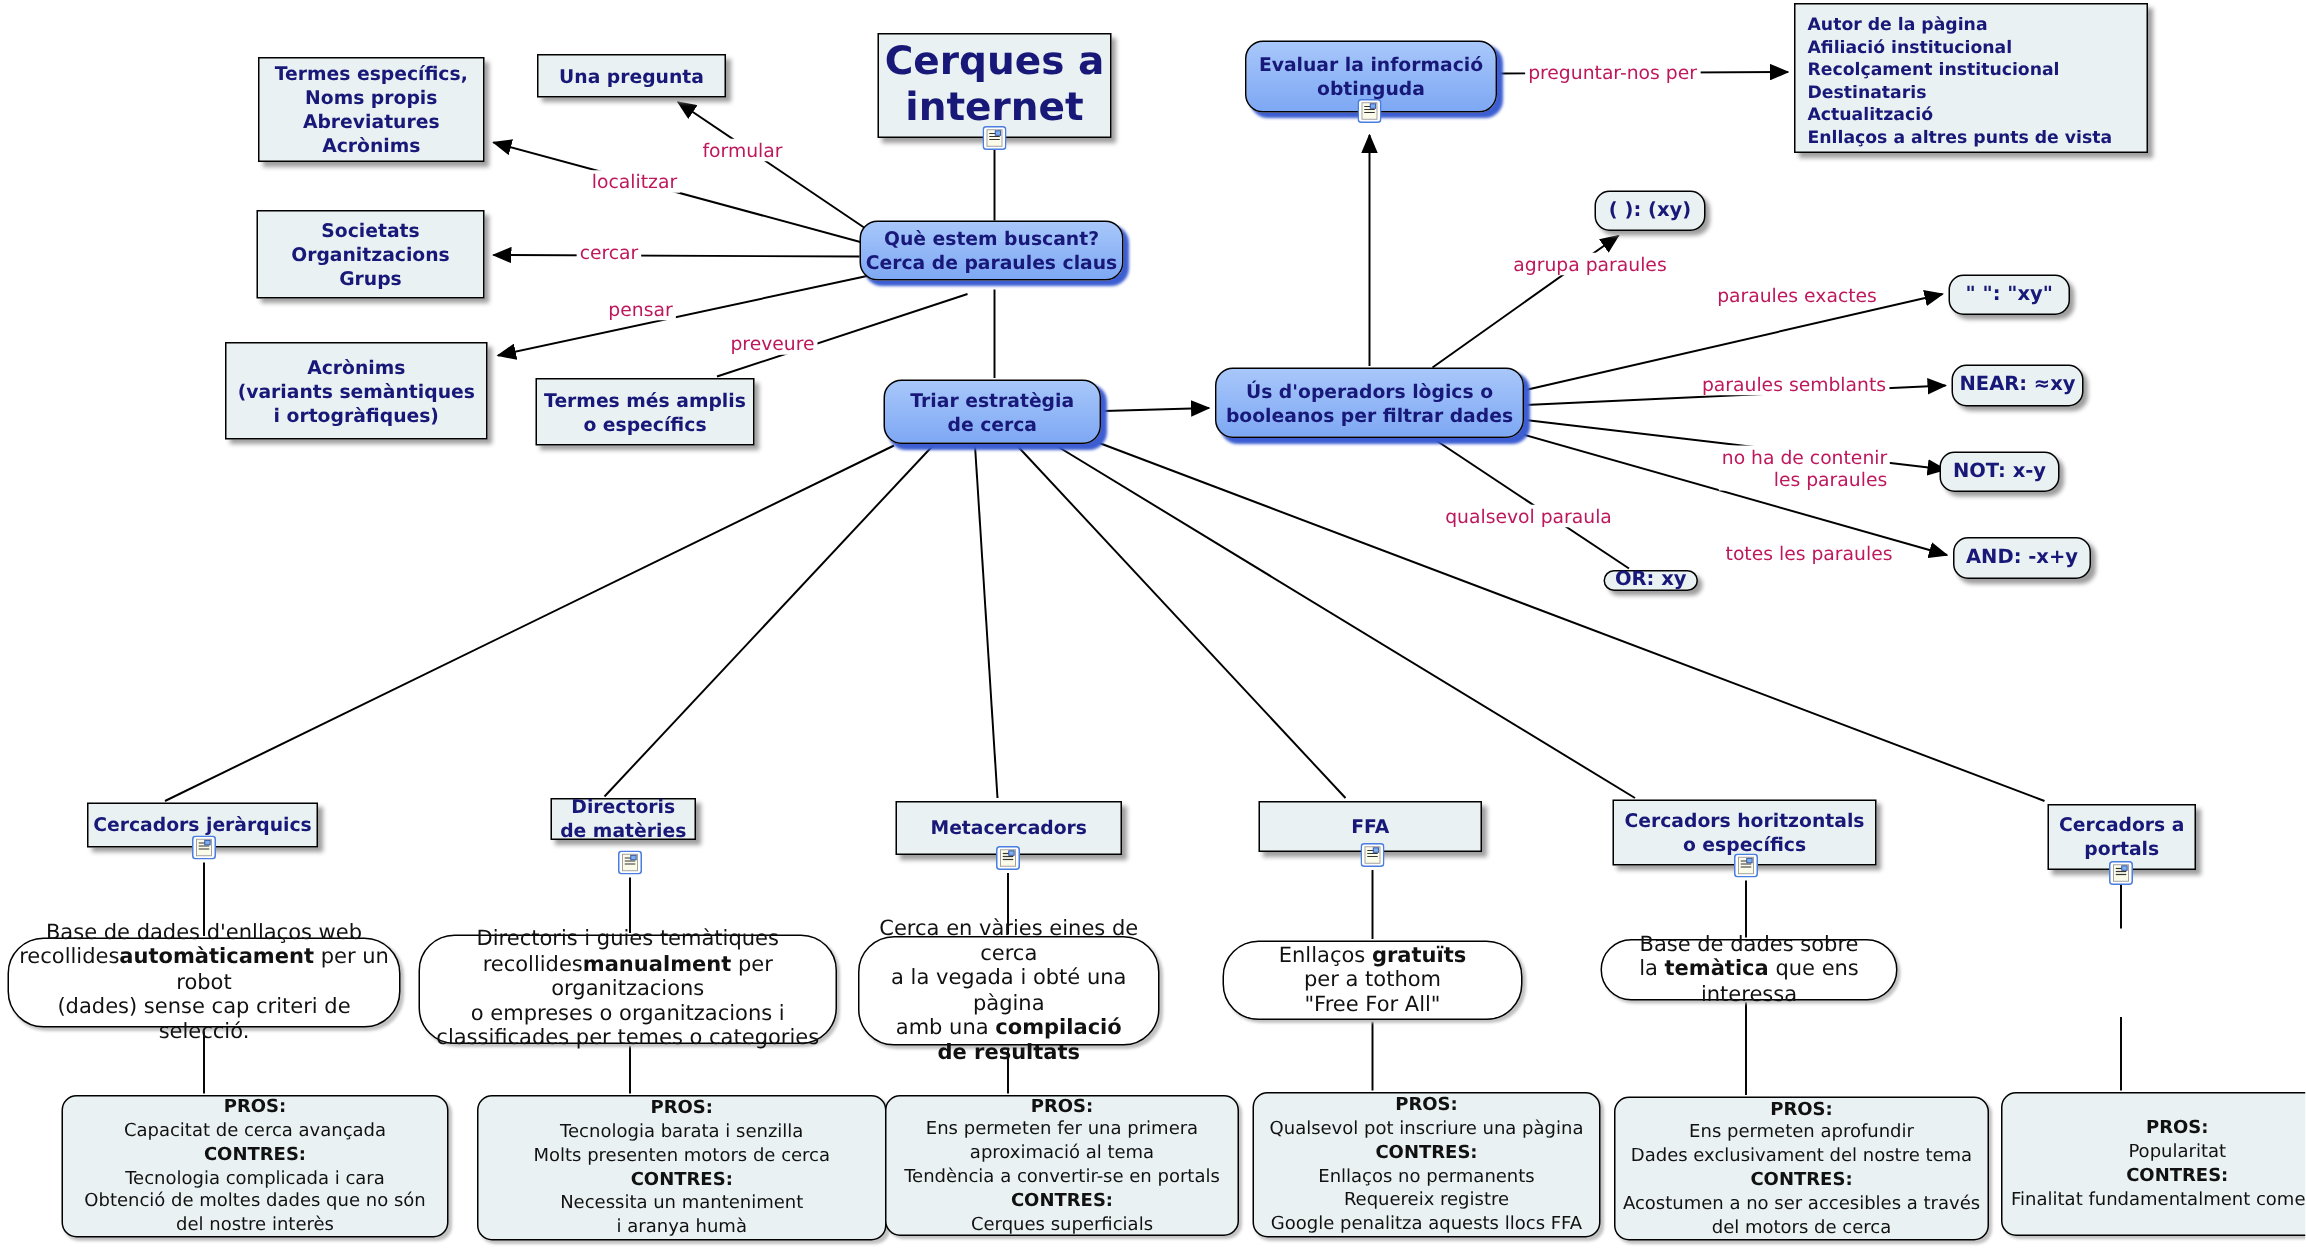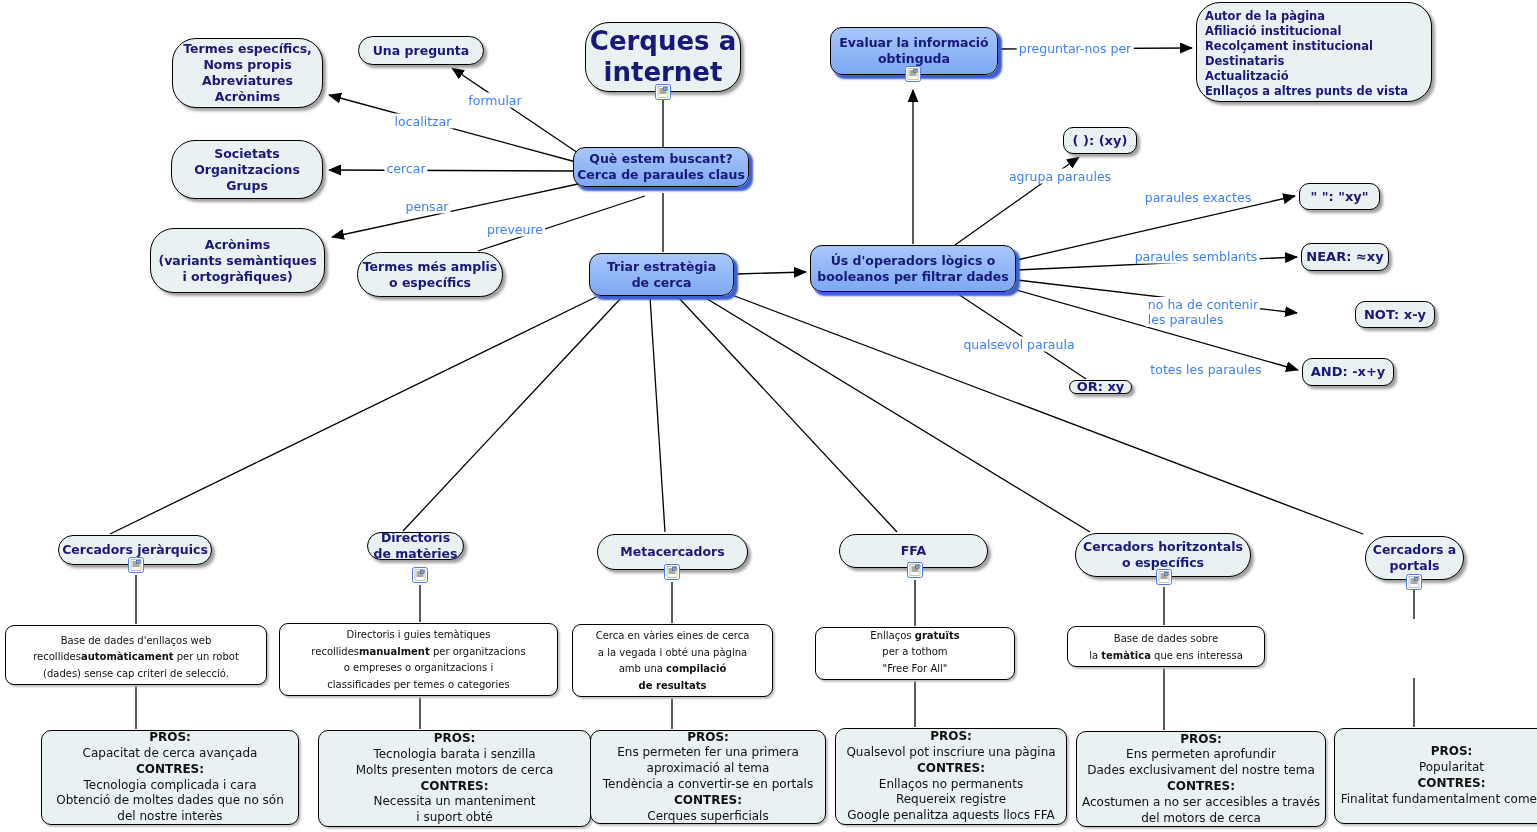--- a/index.html
+++ b/index.html
@@ -2,37 +2,37 @@
 <html><head>
 <meta charset="utf-8">
 <style>
   html,body{margin:0;padding:0;background:#fff;}
   body{font-family:"DejaVu Sans","Liberation Sans",sans-serif;}
   #canvas{position:relative;width:1537px;height:832px;background:#ffffff;overflow:hidden;}
   #wires{position:absolute;left:0;top:0;z-index:0;}
   .node{position:absolute;box-sizing:border-box;border:1.4px solid #000;display:flex;
         align-items:center;justify-content:center;text-align:center;white-space:pre;
         font-weight:bold;color:#181878;z-index:1;font-size:12.5px;line-height:16px;}
-  .light{background:#e9f1f2;border-radius:24px;box-shadow:3px 3px 3px #9f9f9f;}
+  .light{background:#e9f1f2;border-radius:0;box-shadow:3px 3px 3px #9f9f9f;}
   .blue{background:linear-gradient(180deg,#a8c7fa,#7ea8f4);border-radius:12px;
         box-shadow:3.5px 3.5px 2px #3c5ed2;}
   .opbox{border-radius:10px;font-size:13px;}
-  .whitebox{position:absolute;box-sizing:border-box;border:1.3px solid #000;border-radius:9px;
-        background:#fff;color:#111;font-weight:normal;display:flex;align-items:flex-end;
-        justify-content:center;text-align:center;font-size:10px;line-height:16.5px;
+  .whitebox{position:absolute;box-sizing:border-box;border:1.3px solid #000;border-radius:24px;
+        background:#fff;color:#111;font-weight:normal;display:flex;align-items:center;
+        justify-content:center;text-align:center;font-size:14px;line-height:16.5px;
         z-index:1;box-shadow:2px 2px 2px #c2c2c2;padding:2px;}
   .prosbox{position:absolute;box-sizing:border-box;border:1.3px solid #000;border-radius:10px;
         background:#e9f1f2;color:#111;font-weight:normal;display:flex;align-items:center;
         justify-content:center;text-align:center;font-size:12px;line-height:15.8px;
         z-index:1;box-shadow:2px 2px 2px #c2c2c2;padding:3px 2px;margin-left:34px;}
   .title-node{font-size:26px;line-height:31px;}
   .listbox{align-items:flex-start;justify-content:flex-start;flex-direction:column;
         text-align:left;padding:6px 8px;font-size:11.5px;line-height:15px;}
-  .edge-label{position:absolute;transform:translate(-50%,-50%);background:#fff;color:#3b82f6;
-        font-size:12.5px;line-height:15px;white-space:pre;text-align:left;z-index:2;padding:0 2px;}
+  .edge-label{position:absolute;transform:translate(-50%,-50%);background:#fff;color:#be185d;
+        font-size:12.5px;line-height:15px;white-space:pre;text-align:right;z-index:2;padding:0 2px;}
   .icon{position:absolute;width:16px;height:16px;z-index:3;line-height:0;}
   b{font-weight:bold;}
 </style>
 </head>
 <body>
 
 <div id="canvas">
 
   <svg id="wires" width="1537" height="832">
     <defs>
@@ -124,21 +124,21 @@
     <div>Afiliació institucional</div>
     <div>Recolçament institucional</div>
     <div>Destinataris</div>
     <div>Actualització</div>
     <div>Enllaços a altres punts de vista</div>
   </div>
 
   <div class="node light opbox" style="left:1063px;top:127px;width:74px;height:27px">( ): (xy)</div>
   <div class="node light opbox" style="left:1299px;top:183px;width:81px;height:27px">" ": "xy"</div>
   <div class="node light opbox" style="left:1301px;top:243px;width:88px;height:28px">NEAR: ≈xy</div>
-  <div class="node light opbox" style="left:1355px;top:301px;width:80px;height:27px">NOT: x-y</div>
+  <div class="node light opbox" style="left:1293px;top:301px;width:80px;height:27px">NOT: x-y</div>
   <div class="node light opbox" style="left:1302px;top:358px;width:92px;height:28px">AND: -x+y</div>
   <div class="node light opbox" style="left:1069px;top:380px;width:63px;height:14px">OR: xy</div>
 
   <div class="node light" style="left:58px;top:535px;width:154px;height:30px">Cercadors jeràrquics</div>
   <div class="node light" style="left:367px;top:532px;width:97px;height:28px">Directoris
 de matèries</div>
   <div class="node light" style="left:597px;top:534px;width:151px;height:36px">Metacercadors</div>
   <div class="node light" style="left:839px;top:534px;width:149px;height:34px">FFA</div>
   <div class="node light" style="left:1075px;top:533px;width:176px;height:44px">Cercadors horitzontals
 o específics</div>
@@ -158,21 +158,21 @@
       <div><span>Enllaços </span><b>gratuïts</b><br><span>per a tothom</span><br><span>"Free For All"</span></div>
     </div>
   <div class="whitebox" style="left:1067px;top:626px;width:198px;height:41px">
       <div><span>Base de dades sobre</span><br><span>la </span><b>temàtica</b><span> que ens interessa</span></div>
     </div>
 
   <div class="prosbox" style="left:7px;top:730px;width:258px;height:95px">
       <div><b>PROS:</b><br><span>Capacitat de cerca avançada</span><br><b>CONTRES:</b><br><span>Tecnologia complicada i cara</span><br><span>Obtenció de moltes dades que no són</span><br><span>del nostre interès</span></div>
     </div>
   <div class="prosbox" style="left:284px;top:730px;width:273px;height:97px">
-      <div><b>PROS:</b><br><span>Tecnologia barata i senzilla</span><br><span>Molts presenten motors de cerca</span><br><b>CONTRES:</b><br><span>Necessita un manteniment</span><br><span>i suport obté</span></div>
+      <div><b>PROS:</b><br><span>Tecnologia barata i senzilla</span><br><span>Molts presenten motors de cerca</span><br><b>CONTRES:</b><br><span>Necessita un manteniment</span><br><span>i aranya humà</span></div>
     </div>
   <div class="prosbox" style="left:556px;top:730px;width:236px;height:94px">
       <div><b>PROS:</b><br><span>Ens permeten fer una primera</span><br><span>aproximació al tema</span><br><span>Tendència a convertir-se en portals</span><br><b>CONTRES:</b><br><span>Cerques superficials</span></div>
     </div>
   <div class="prosbox" style="left:801px;top:728px;width:232px;height:97px">
       <div><b>PROS:</b><br><span>Qualsevol pot inscriure una pàgina</span><br><b>CONTRES:</b><br><span>Enllaços no permanents</span><br><span>Requereix registre</span><br><span>Google penalitza aquests llocs FFA</span></div>
     </div>
   <div class="prosbox" style="left:1042px;top:731px;width:250px;height:96px">
       <div><b>PROS:</b><br><span>Ens permeten aprofundir</span><br><span>Dades exclusivament del nostre tema</span><br><b>CONTRES:</b><br><span>Acostumen a no ser accesibles a través</span><br><span>del motors de cerca</span></div>
     </div>

